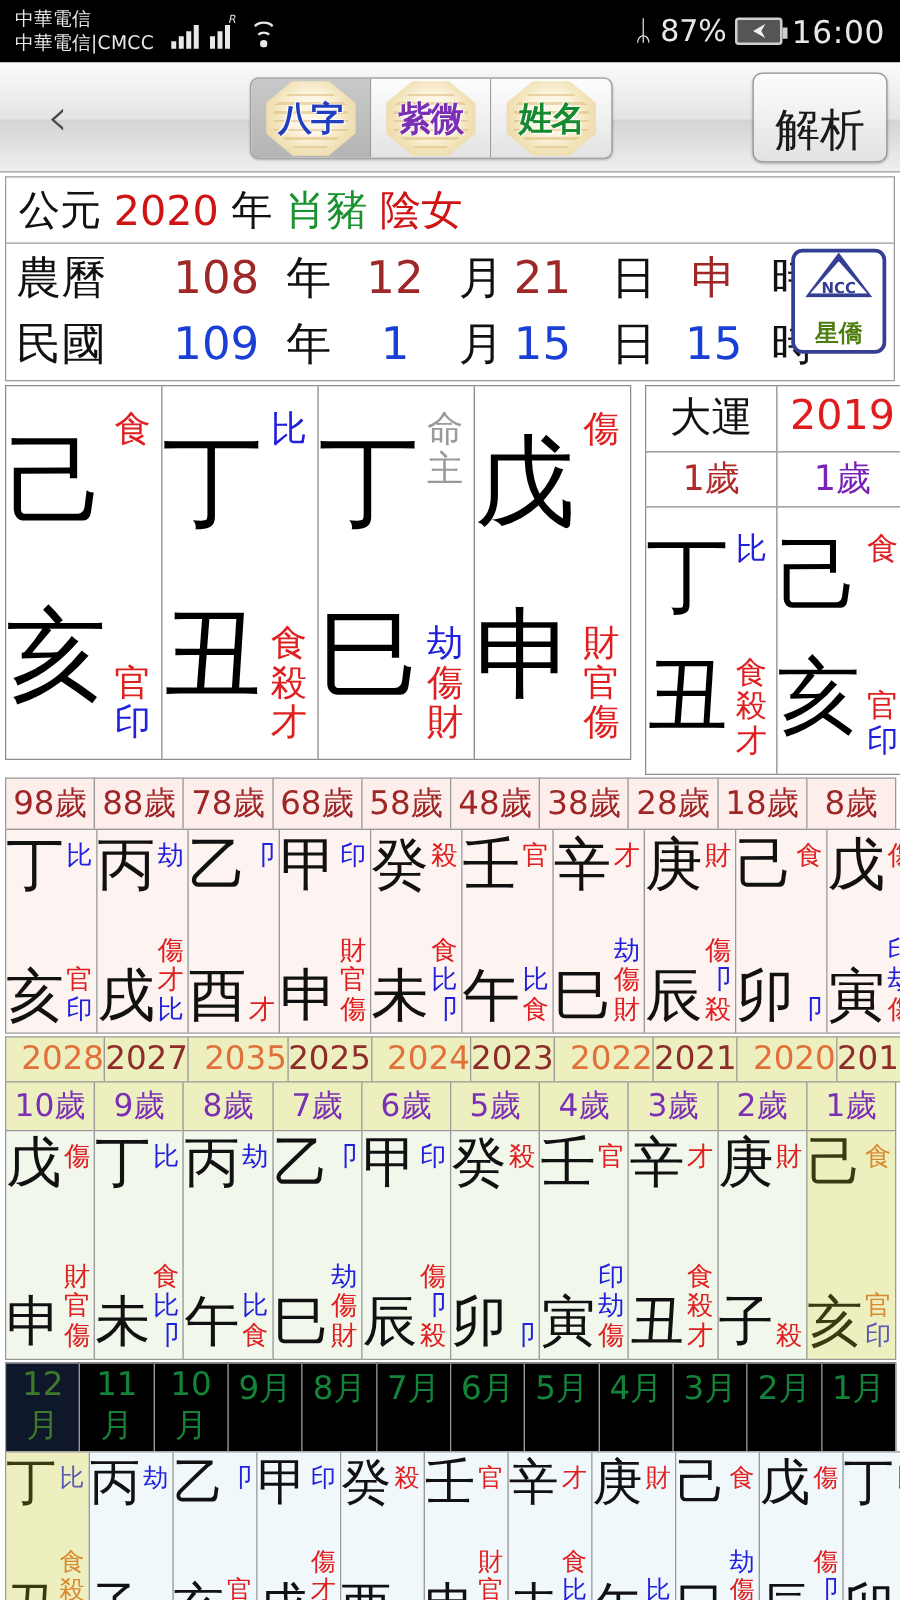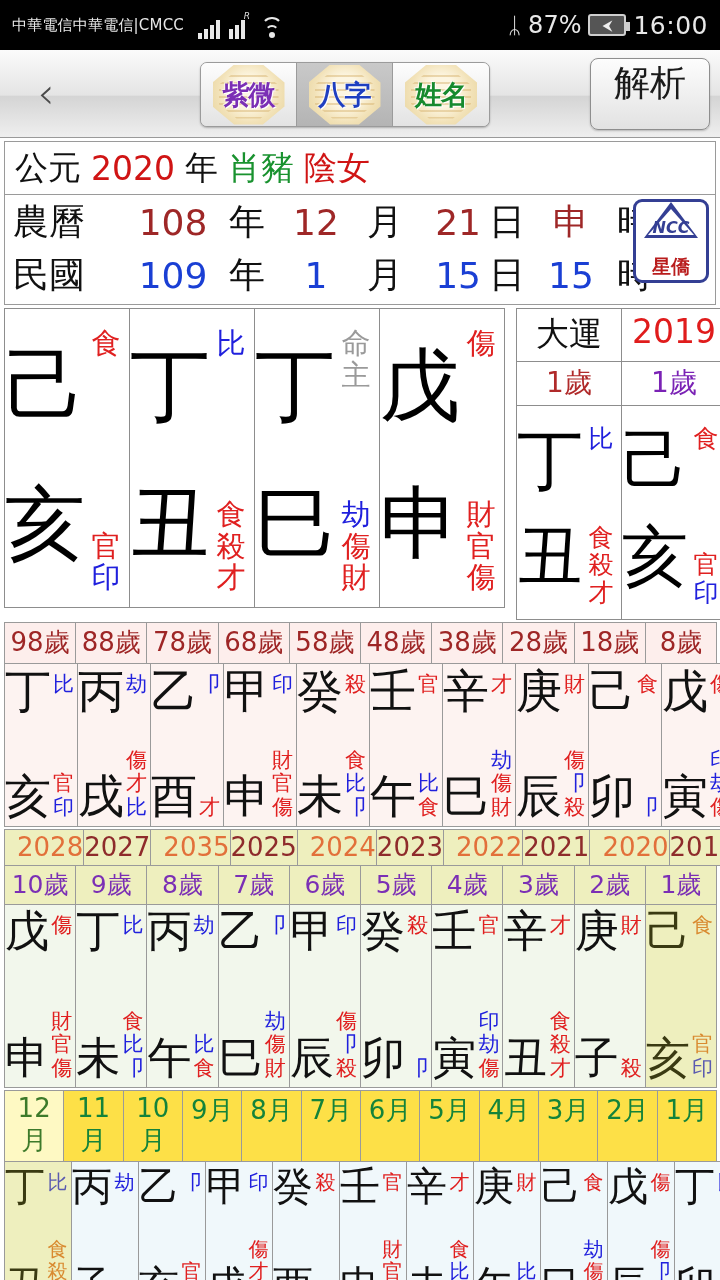--- a/index.html
+++ b/index.html
@@ -7,21 +7,21 @@
     width: 720px; height: 1280px;
     font-family: "DejaVu Sans", "Liberation Sans", sans-serif;
     background: #ffffff; overflow: hidden;
   }
 
   
   .statusbar {
     height: 50px; background: #000; color: #e8e8e8;
     display: flex; align-items: center; padding: 0 12px;
   }
-  .carrier { display: flex; flex-direction: row; justify-content: flex-end;
+  .carrier { display: flex; flex-direction: column; justify-content: flex-end;
              font-size: 15px; line-height: 19px; letter-spacing: .2px; }
   .sb-icons { display: flex; align-items: flex-end; gap: 9px; margin-left: 14px; height: 28px; }
   .bars { display: flex; align-items: flex-end; gap: 2px; height: 20px; position: relative; }
   .bars i { display: block; width: 4px; background: #e8e8e8; }
   .bars i:nth-child(1){height:6px} .bars i:nth-child(2){height:10px}
   .bars i:nth-child(3){height:14px} .bars i:nth-child(4){height:19px}
   .roam { position: absolute; top: -8px; right: 1px; font-size: 9px; color: #ddd; font-style: italic;}
   .wifi { width: 24px; height: 20px; position: relative; }
   .wifi span { position: absolute; left: 50%; transform: translateX(-50%);
                border: 2.5px solid #e8e8e8; border-bottom-color: transparent;
@@ -66,56 +66,56 @@
     background:
       repeating-linear-gradient(0deg, rgba(214,178,110,.85) 0 2px, transparent 2px 7px);
     clip-path: polygon(30% 0,70% 0,100% 30%,100% 70%,70% 100%,30% 100%,0 70%,0 30%);
     opacity:.55;
   }
   .bagua .lbl { position: relative; font-size: 27px; font-weight: bold; letter-spacing: -1px;
                 text-shadow: 1px 1px 0 #fff, -1px -1px 0 rgba(255,255,255,.7); white-space: nowrap; }
   .lbl.c-blue   { color: #1f3fc0; }
   .lbl.c-purple { color: #7b2fb5; }
   .lbl.c-green  { color: #168a2e; }
-  .analyze { position: absolute; right: 10px; top: 8px; width: 120px; height: 72px;
+  .analyze { position: absolute; right: 10px; top: 8px; width: 108px; height: 72px;
              border: 1px solid #8e8e8e; border-radius: 8px;
              background: linear-gradient(#fdfdfd,#e2e2e2);
-             display: flex; align-items: flex-start; justify-content: center;
+             display: flex; align-items: flex-end; justify-content: center;
              font-size: 36px; color: #1a1a1a; box-shadow: 0 1px 2px rgba(0,0,0,.22); }
 
   
   .infoblock { border: 1px solid #9a9a9a; margin: 3px 4px 0 4px; background: #fff; }
   .inforow1 { display: flex; align-items: center; gap: 10px;
               padding: 4px 10px 3px; font-size: 33px; border-bottom: 1px solid #9a9a9a; }
   .inforow1 .k { color: #111; }
   .inforow1 .yr { color: #d01414; }
   .inforow1 .zod { color: #19922f; }
   .inforow1 .gen { color: #d01414; }
   .info2 { position: relative; padding: 1px 0 2px; }
   .inforow { display: flex; align-items: center; font-size: 36px; padding: 2px 8px; }
   .inforow .lab { width: 112px; color: #111; }
   .inforow .num { width: 96px; text-align: center; }
   .inforow .unit { width: 52px; color: #111; text-align: center; }
   .inforow .num2 { width: 86px; text-align: center; }
-  .inforow .num3 { width: 70px; text-align: right; }
+  .inforow .num3 { width: 70px; text-align: left; }
   .inforow .num4 { width: 76px; text-align: center; }
   .r-lunar .num, .r-lunar .num2, .r-lunar .num3, .r-lunar .num4 { color: #9e2727; }
   .r-min .num, .r-min .num2, .r-min .num3, .r-min .num4 { color: #1a3fd4; }
   .ncc { position: absolute; right: 6px; top: 4px; width: 76px; height: 84px;
          border: 3px solid #343f94; border-radius: 9px; background: #fff;
          display: flex; flex-direction: column; align-items: center; justify-content: center; }
   .ncc .tri { width: 54px; height: 40px; position: relative; }
   .ncc .tri:before { content:""; position:absolute; inset:0;
         clip-path: polygon(50% 0, 100% 100%, 0 100%);
         background: #343f94; }
   .ncc .tri:after { content:""; position:absolute; left:4px; right:4px; bottom:3px; top:7px;
         clip-path: polygon(50% 0, 100% 100%, 0 100%); background:#fff; }
   .ncc .nccw { position: absolute; left: 0; right: 0; bottom: 1px; text-align: center;
-        font-size: 16px; font-style: italic; font-weight: bold; color: #343f94; z-index: 2; }
-  .ncc .xq { font-size: 19px; color: #b91c1c; font-weight: bold; margin-top: 16px; }
+        font-size: 12px; font-weight: bold; color: #343f94; z-index: 2; }
+  .ncc .xq { font-size: 19px; color: #4d7c0f; font-weight: bold; margin-top: 16px; }
 
   
   .pillars { display: flex; margin: 3px 4px 0; gap: 0; }
   .pillar-left { display: flex; flex: 0 0 498px; }
   .pcell { flex: 1; border: 1px solid #8d8d8d; margin-right: -1px; background: #fff;
            position: relative; height: 300px; display: flex; }
   .pcell .main { flex: 1; display: flex; flex-direction: column;
                  align-items: center; justify-content: space-around; padding: 8px 0 14px; }
   .pcell .gz { font-size: 80px; line-height: .95; color: #000; font-weight: 500; }
   .pcell .side { width: 44px; display: flex; flex-direction: column;
@@ -168,22 +168,22 @@
   .yr .bcell { background: #f2f7ec; }
   .yr .bcell .m { height: 182px; }
   .yr .bcell .m .g { font-size: 44px; }
   .hl-y .hcell.y1, .hl-y .hcell.y2 { background: #eeefbe !important; }
   .bcell.hl { background: #eeefbe !important; }
   .bcell.hl .m .g { color: #3a3a12; }
   .bcell.hl .s.red { color: #d98a30; }
   .bcell.hl .s.blue { color: #5a5ab0; }
 
   
-  .mo .hcell { background: #fde047; color: #14833a; font-size: 26px; }
-  .mo .hcell.hl { background: #fef9c3; color: #3d7a2a; }
+  .mo .hcell { background: #000000; color: #14833a; font-size: 26px; }
+  .mo .hcell.hl { background: #0f172a; color: #3d7a2a; }
   .mo .bcell { background: #f0f8fb; }
   .mo .bcell .m { height: 150px; }
   .mo .bcell .m .g { font-size: 40px; }
   .mo .bcell .sd .sgrp .s { font-size: 20px; }
 </style>
 </head>
 <body>
 
 <div class="statusbar">
   <div class="carrier">
@@ -218,30 +218,30 @@
     </span>
     <span class="clock">16:00</span>
   </div>
 </div>
 
 <div class="toolbar">
   <div class="backbtn">
     <span>‹</span>
   </div>
   <div class="tabgroup">
+    <div class="tab selected">
+      <div class="bagua">
+          <div class="oct"></div>
+        <span class="lbl c-blue">八字</span>
+      </div>
+    </div>
     <div class="tab">
       <div class="bagua">
           <div class="oct"></div>
         <span class="lbl c-purple">紫微</span>
-      </div>
-    </div>
-    <div class="tab selected">
-      <div class="bagua">
-          <div class="oct"></div>
-        <span class="lbl c-blue">八字</span>
       </div>
     </div>
     <div class="tab">
       <div class="bagua">
           <div class="oct"></div>
         <span class="lbl c-green">姓名</span>
       </div>
     </div>
   </div>
   <div class="analyze">

